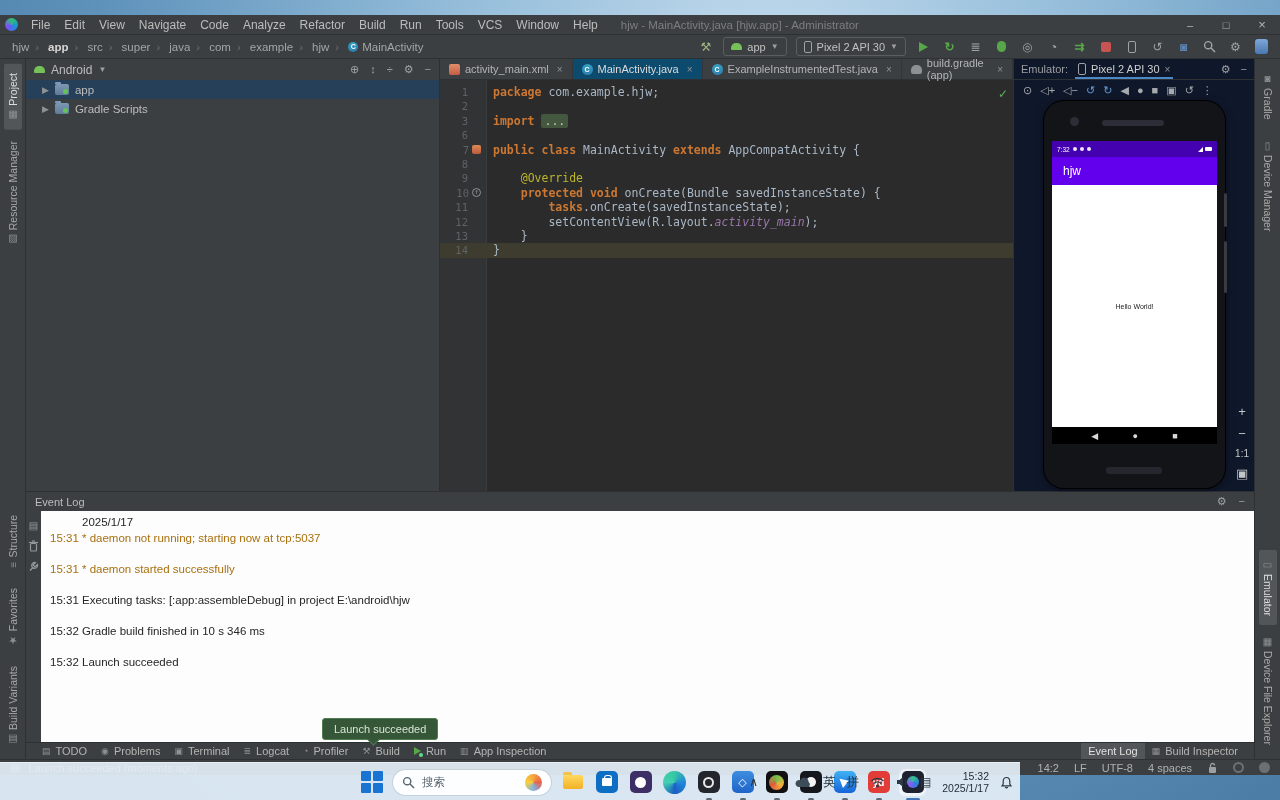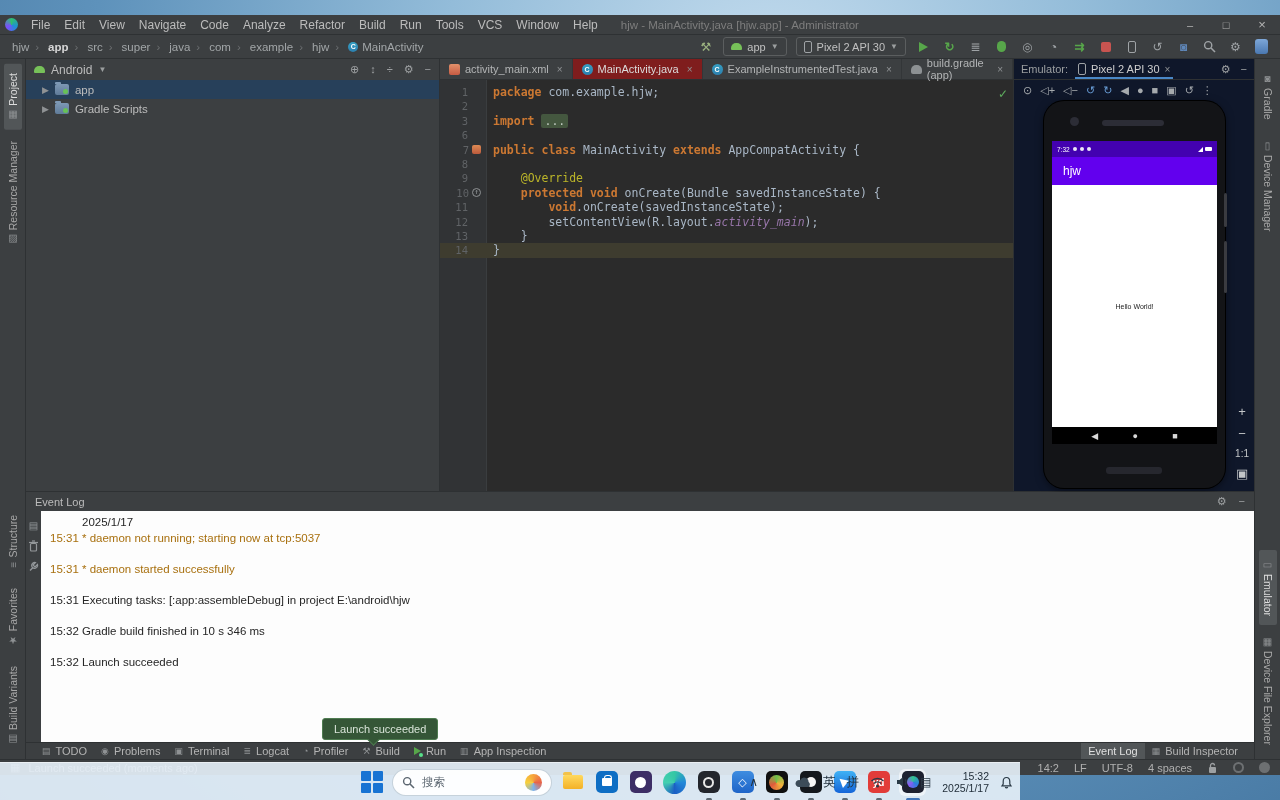--- a/index.html
+++ b/index.html
@@ -56,21 +56,21 @@
 .trow{height:19px;display:flex;align-items:center;gap:6px;padding-left:16px;font-size:11.5px;color:#bcbcbc}
 .trow.sel{background:#27405a}
 .tchev{color:#8f9294;font-size:9px}
 .fold-app{width:14px;height:11px;background:linear-gradient(#7d98b4,#5f7b99);border-radius:2px;position:relative}
 .fold-app::before{content:"";position:absolute;left:0;top:-2px;width:6px;height:2px;background:#7d98b4;border-radius:1px 1px 0 0}
 .fold-app::after{content:"";position:absolute;right:1px;bottom:1px;width:5px;height:5px;border-radius:50%;background:#67c257}
 
 .editor{position:absolute;left:440px;top:44px;width:573px;height:433px;background:#2b2b2b;border-bottom:1px solid #2e3133}
 .tabbar{height:21px;background:#3c3f41;display:flex;font-size:11px;border-bottom:1px solid #2e3133}
 .tab{display:flex;align-items:center;gap:5px;padding:0 9px;color:#b2b4b5;border-right:1px solid #333638}
-.tab.active{background:#7f1d1d;color:#dcdcdc}
+.tab.active{background:#0c4a6e;color:#dcdcdc}
 .tab .x{color:#8f9294;font-size:10px;margin-left:3px}
 .fi{width:11px;height:11px;border-radius:2px;flex:none;display:flex;align-items:center;justify-content:center}
 .fi.android-file{background:linear-gradient(#e2906a,#c65b43)}
 .fi.class-file{border-radius:50%;background:linear-gradient(#35a0c4,#2c7fae)}
 .fi.class-file::after{content:"C";color:#fff;font-size:7px;font-weight:bold}
 .fi.gradle-file{background:#8d9193;border-radius:5px 5px 2px 2px;height:9px}
 .codewrap{position:relative;height:411px;padding-top:5px;overflow:hidden}
 .codewrap::before{content:"";position:absolute;left:0;top:0;bottom:0;width:46px;background:#313335;border-right:1px solid #3a3d3f}
 .cl{display:flex;height:14.4px;line-height:14.4px;font-family:"DejaVu Sans Mono",monospace;font-size:11.5px;position:relative}
 .cl.hl{background:#3e3c2f}
@@ -437,21 +437,21 @@
               <span class="lnum">10</span>
               <span class="gic override"></span>
             </span>
             <span class="ct"><span class="tk-p">    </span><span class="tk-k">protected void</span><span class="tk-p"> onCreate(Bundle savedInstanceState) {</span></span>
           </div>
           <div class="cl">
             <span class="gut">
               <span class="lnum">11</span>
               <span class="gic"></span>
             </span>
-            <span class="ct"><span class="tk-p">        </span><span class="tk-k">void</span><span class="tk-p">.onCreate(savedInstanceState);</span></span>
+            <span class="ct"><span class="tk-p">        </span><span class="tk-k">tasks</span><span class="tk-p">.onCreate(savedInstanceState);</span></span>
           </div>
           <div class="cl">
             <span class="gut">
               <span class="lnum">12</span>
               <span class="gic"></span>
             </span>
             <span class="ct"><span class="tk-p">        setContentView(R.layout.</span><span class="tk-i">activity_main</span><span class="tk-p">);</span></span>
           </div>
           <div class="cl">
             <span class="gut">

